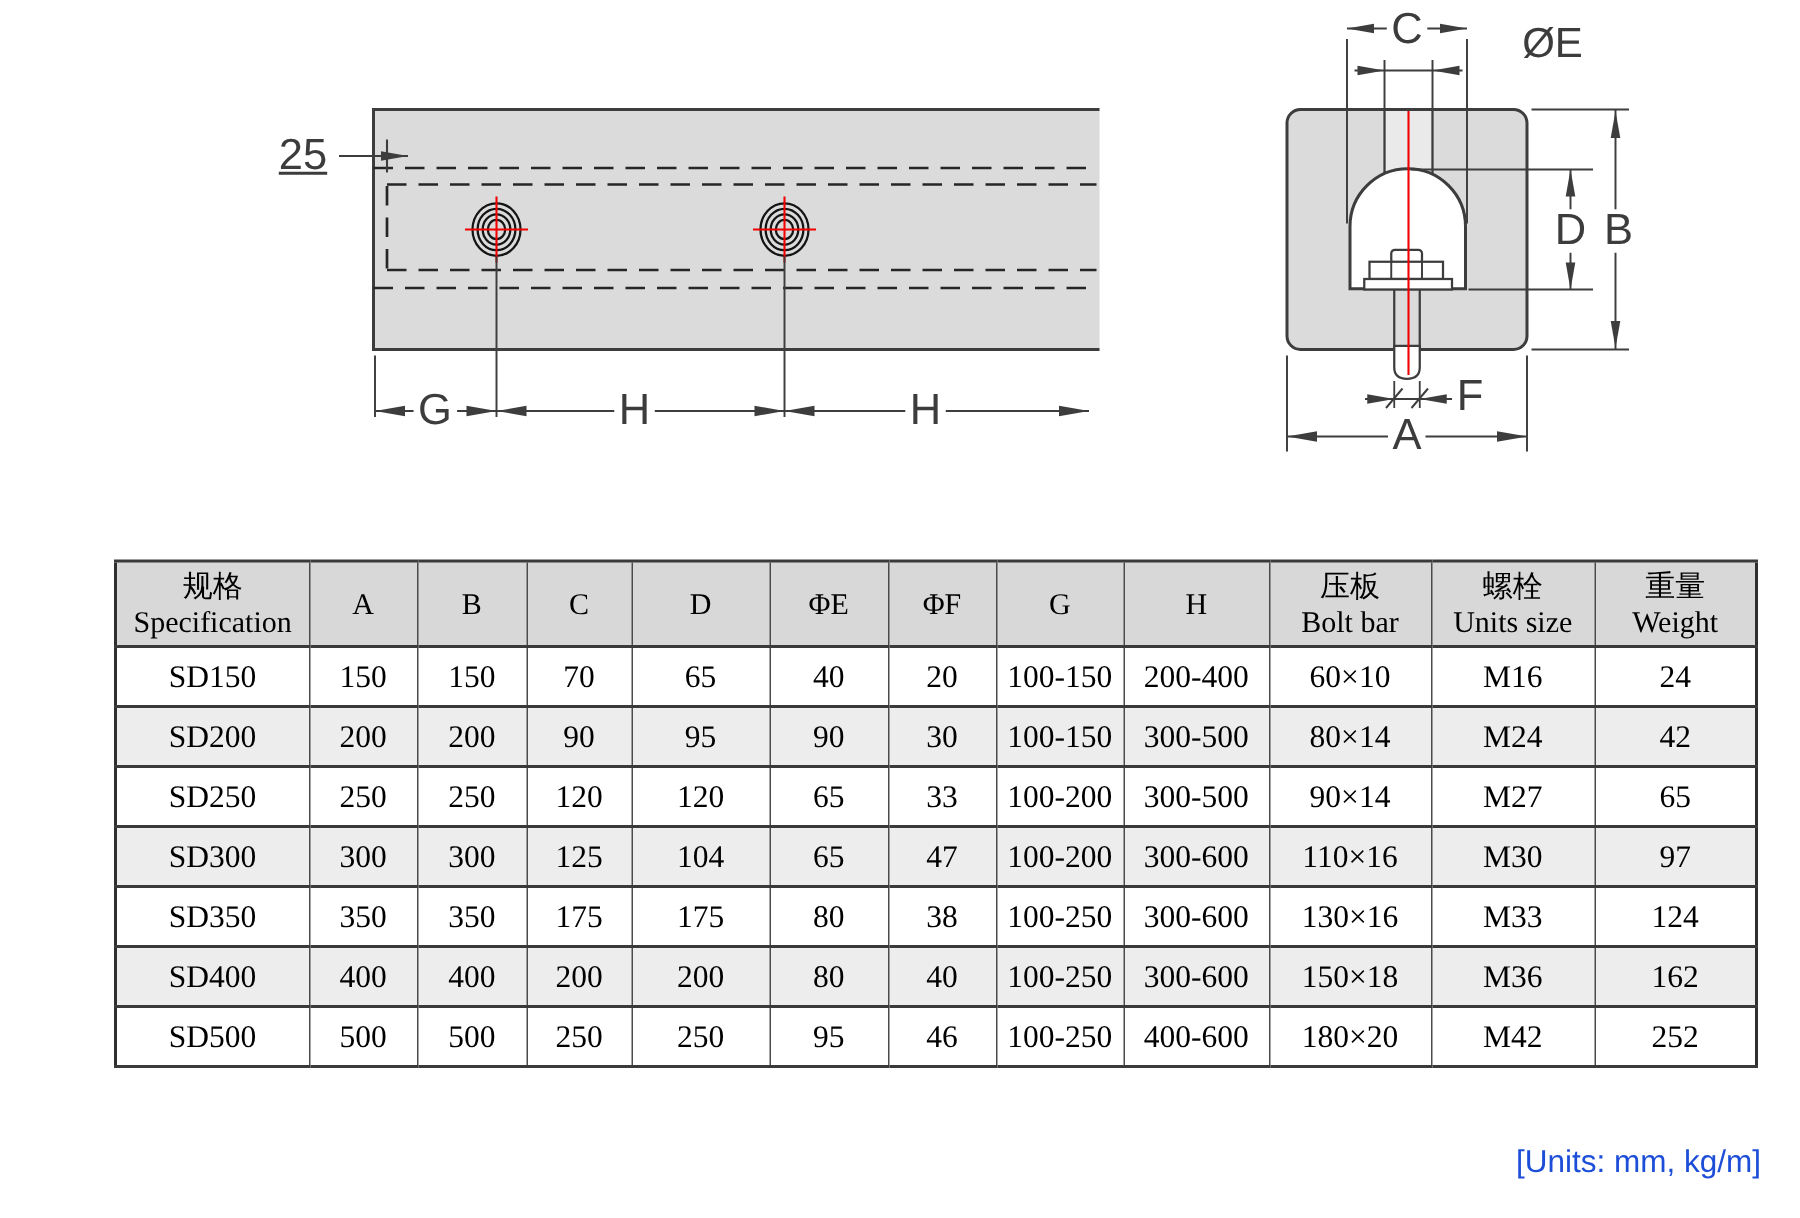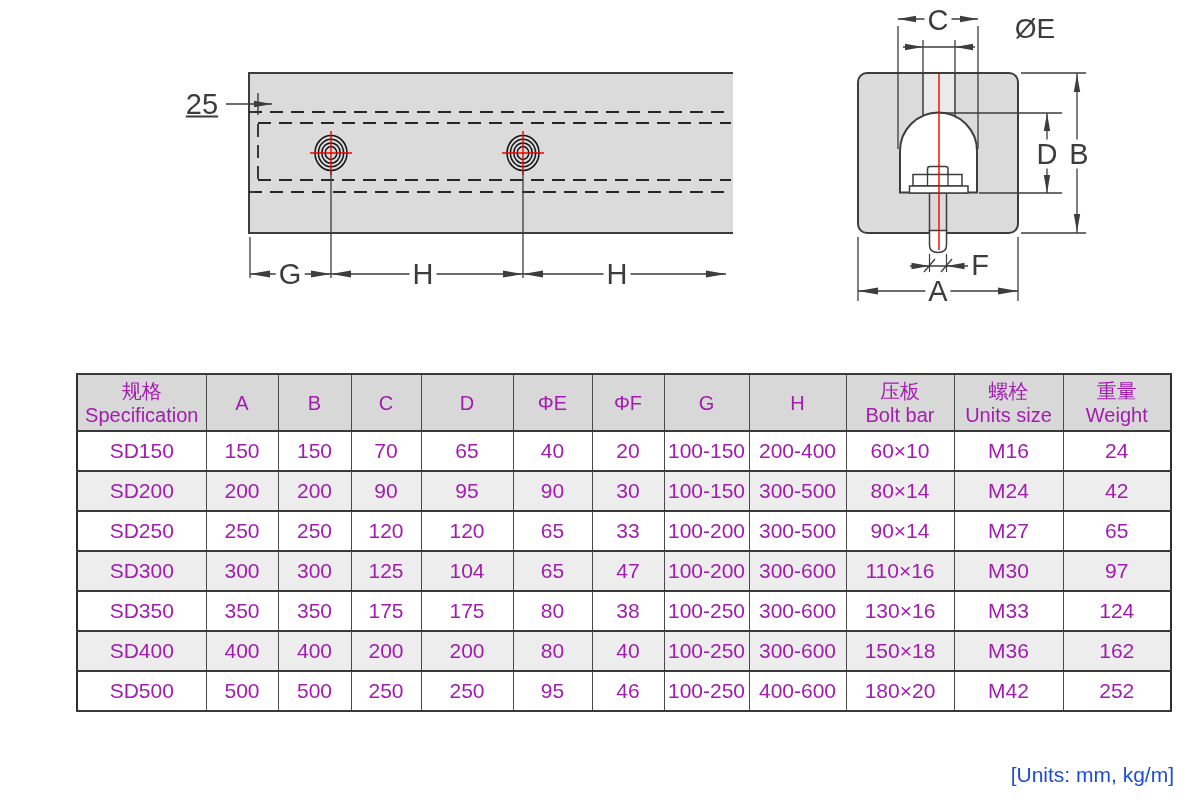--- a/index.html
+++ b/index.html
@@ -4,21 +4,21 @@
 <style>
   html,body{margin:0;padding:0;background:#fff;}
   .canvas{position:relative;width:1200px;height:812px;background:#ffffff;overflow:hidden;
           font-family:"Liberation Sans",sans-serif;}
   svg{position:absolute;left:0;top:0;}
   .dim-label{position:absolute;transform:translate(-50%,-50%);color:#3c3c3c;
              font-size:29px;background:#fff;padding:0 3px;line-height:1;white-space:nowrap;}
   .dim-label.small{font-size:28px;}
   
   table.spec{position:absolute;left:76px;top:373px;width:1094px;border-collapse:collapse;
-             table-layout:fixed;color:#a21caf;border:2px solid #2f2f2f;}
+             table-layout:fixed;color:#000000;border:2px solid #2f2f2f;font-family:Liberation Serif, serif;}
   table.spec th,table.spec td{border:1px solid #4a4a4a;border-top:2px solid #3a3a3a;
              border-bottom:2px solid #3a3a3a;text-align:center;vertical-align:middle;
              padding:0;font-weight:400;}
   table.spec thead th{background:#d8d8d8;height:55px;font-size:20px;line-height:1.2;}
   table.spec tbody td{height:38px;font-size:21px;background:#ffffff;}
   table.spec tbody tr:nth-child(even) td{background:#ededed;}
   .units-note{position:absolute;right:26px;top:763px;font-size:21px;color:#1d4ed8;}
 </style>
 </head>
 <body>

